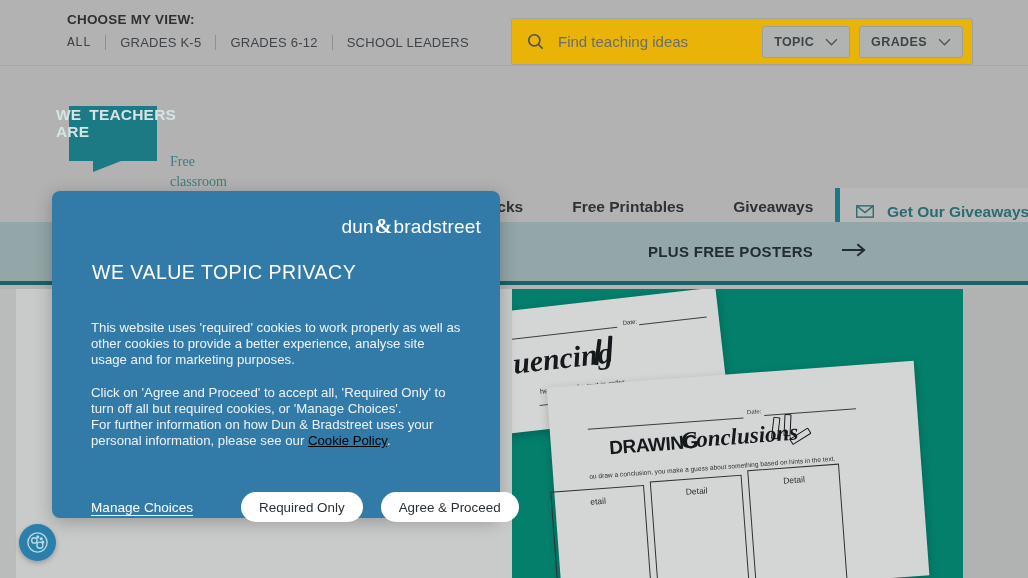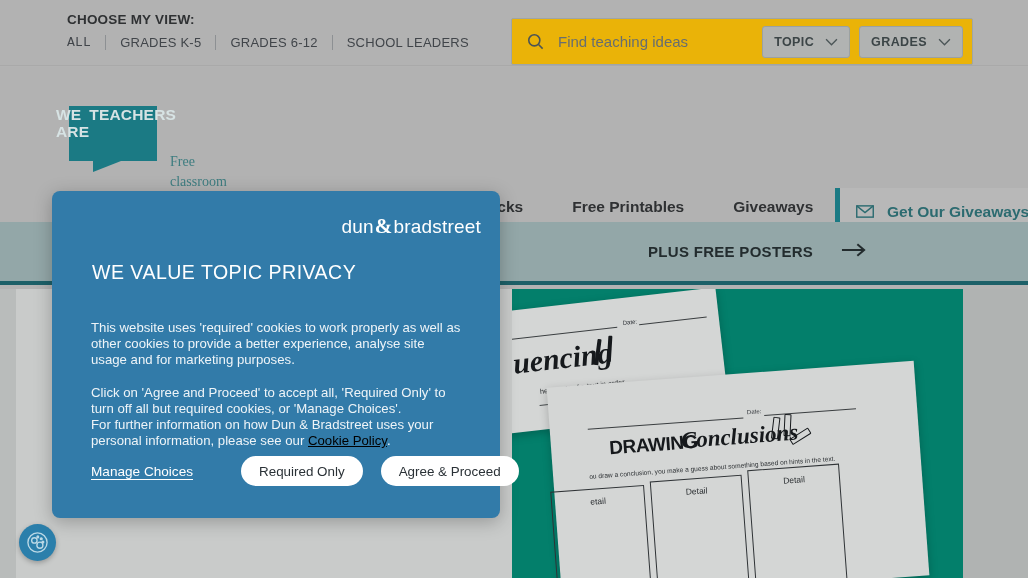--- a/index.html
+++ b/index.html
@@ -384,19 +384,19 @@
   <div class="modal-h" style="z-index:11;">WE VALUE TOPIC PRIVACY</div>
 
   <div class="modal-body" style="z-index:11;">
     <p class="modal-p">This website uses 'required' cookies to work properly as well as other cookies to provide a better experience, analyse site usage and for marketing purposes.</p>
     <p class="modal-p second">
       <span>Click on 'Agree and Proceed' to accept all, 'Required Only' to turn off all but required cookies, or 'Manage Choices'.</span><br>
       <span>For further information on how Dun &amp; Bradstreet uses your personal information, please see our </span><span class="cookie-policy-link">Cookie Policy</span><span>.</span>
     </p>
   </div>
 
-  <div class="modal-actions" style="z-index:11;">
+  <div class="modal-actions" style="z-index:11;margin-top:36px;">
     <span class="manage-link">Manage Choices</span>
     <button class="pill">Required Only</button>
     <button class="pill">Agree &amp; Proceed</button>
   </div>
 
 </div>
 
 </body></html>

